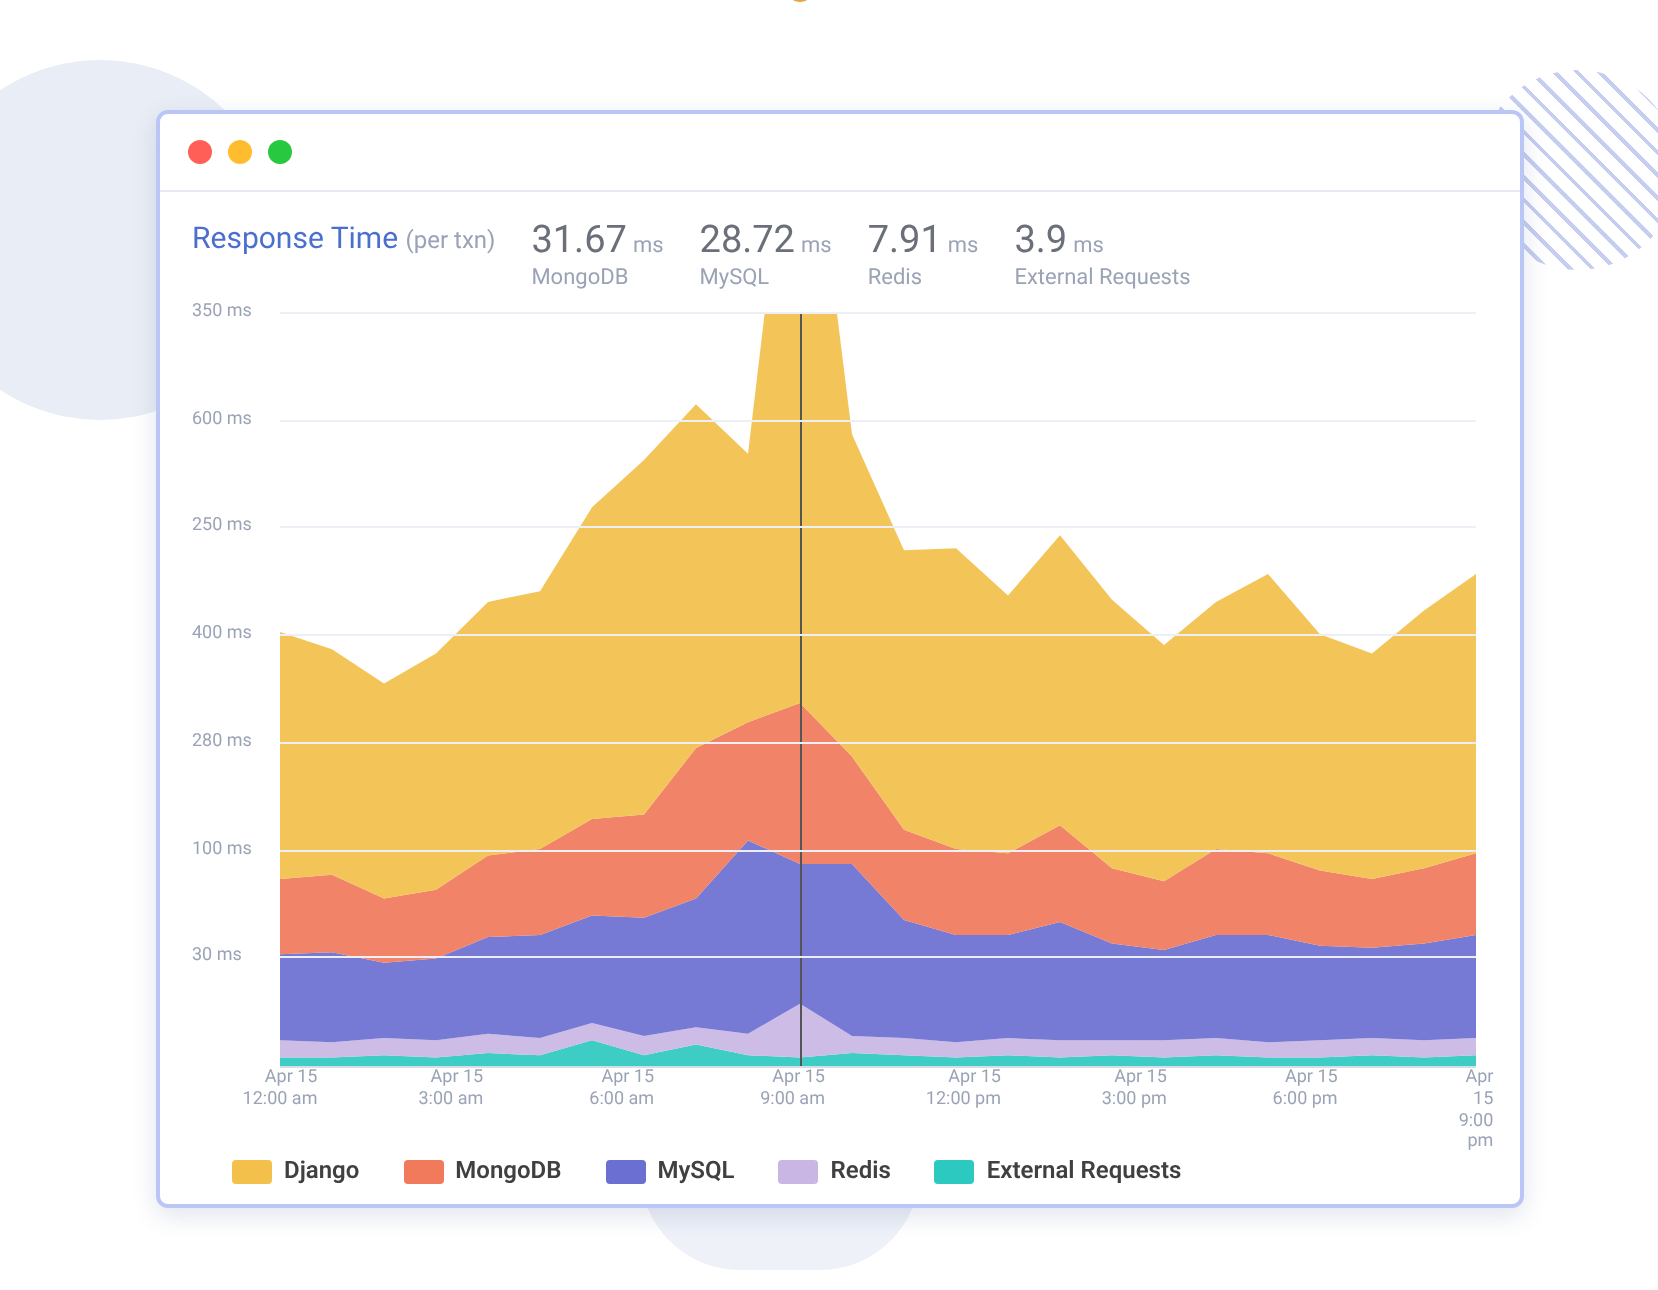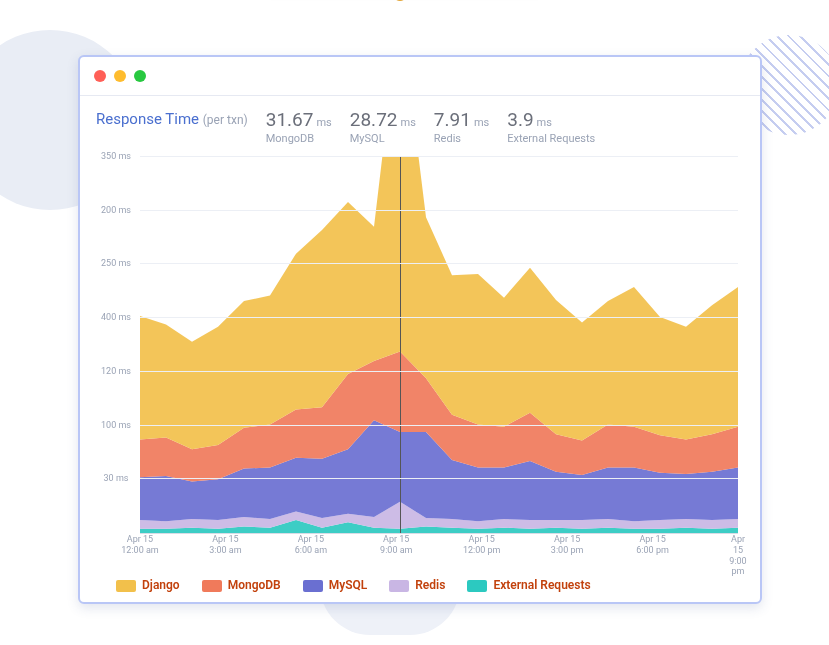--- a/index.html
+++ b/index.html
@@ -16,28 +16,28 @@
   .mtitle{color:#4a6fcf;font-size:15px;white-space:nowrap;}
   .mtitle .sub{color:#9aa3b5;font-size:12px;}
   .metric{display:flex;flex-direction:column;}
   .metric .val{color:#6b6f7a;font-size:19px;line-height:1;}
   .metric .val .u{font-size:11px;margin-left:3px;color:#9aa3b5;}
   .metric .lbl{font-size:11px;color:#9aa3b5;margin-top:3px;}
   .metric.ov .lbl{color:#3b82f6;}
   .chartbox{position:relative;flex:1;margin-top:6px;}
   .plot{position:absolute;left:44px;right:6px;top:0;bottom:64px;border-bottom:1px solid #d8dce6;}
   .grid{position:absolute;left:0;right:0;border-top:1px solid #eceff5;font-size:9px;color:#9aa3b5;}
-  .grid span{position:absolute;left:-44px;top:-6px;width:40px;text-align:center;}
+  .grid span{position:absolute;left:-44px;top:-6px;width:40px;text-align:left;}
   svg.area{position:absolute;left:0;top:0;width:100%;height:100%;}
   .cursor{position:absolute;top:0;bottom:0;width:0;border-left:1px solid #555;}
   .marker{position:absolute;width:10px;height:10px;border:2px solid #e4a73a;border-radius:50%;background:#fff;transform:translate(-50%,-50%);}
   .tooltip{position:absolute;border:1px solid #e4a73a;background:#fffdf5;border-radius:3px;padding:8px 10px;font-size:12px;color:#555;box-shadow:0 2px 6px rgba(0,0,0,.08);}
   .xaxis{position:absolute;left:44px;right:6px;bottom:40px;height:24px;}
-  .xt{position:absolute;top:0;font-size:9px;color:#9aa3b5;text-align:center;transform:translateX(-50%);line-height:1.2;}
-  .legend{position:absolute;left:20px;right:6px;bottom:6px;display:flex;gap:22px;align-items:center;font-size:12px;color:#c2410c;font-weight:600;}
+  .xt{position:absolute;top:0;font-size:9px;color:#9aa3b5;text-align:right;transform:translateX(-50%);line-height:1.2;}
+  .legend{position:absolute;left:20px;right:6px;bottom:6px;display:flex;gap:22px;align-items:center;font-size:12px;color:#404040;font-weight:600;}
   .swatch{display:inline-block;width:20px;height:12px;border-radius:2px;margin-right:6px;vertical-align:middle;}
 </style>
 </head>
 <body>
 <div class="stage">
   <div class="bg-circle-l"></div>
   <div class="bg-circle-r"></div>
   <div class="bg-bubble-b"></div>
 
   <div class="window">
@@ -87,30 +87,30 @@
 
             <div>140.23 ms from Apr 15, 09:58 till Apr 15, 10:08</div>
           </div>
         <div class="grid" style="bottom: 14.2857%;">
               <span>30 ms</span>
             </div>
             <div class="grid" style="bottom: 28.5714%;">
               <span>100 ms</span>
             </div>
             <div class="grid" style="bottom: 42.8571%;">
-              <span>120 ms</span>
+              <span>280 ms</span>
             </div>
             <div class="grid" style="bottom: 57.1429%;">
               <span>400 ms</span>
             </div>
             <div class="grid" style="bottom: 71.4286%; margin-top: 27px;">
               <span>250 ms</span>
             </div>
             <div class="grid" style="bottom: 85.7143%;">
-              <span>200 ms</span>
+              <span>600 ms</span>
             </div>
             <div class="grid" style="bottom: 100%;">
               <span>350 ms</span>
             </div>
           </div>
         <div class="xaxis" id="xaxis">
             <div class="xt" style="left: 0%;">Apr 15<br>12:00 am</div>
             <div class="xt" style="left: 14.2857%;">Apr 15<br>3:00 am</div>
             <div class="xt" style="left: 28.5714%;">Apr 15<br>6:00 am</div>
             <div class="xt" style="left: 42.8571%;">Apr 15<br>9:00 am</div>

